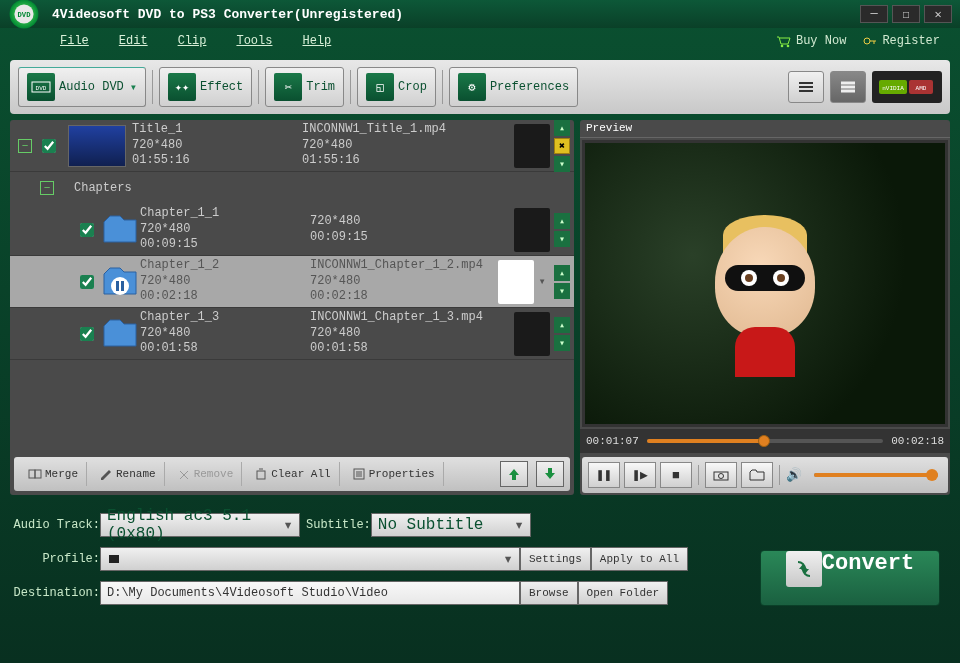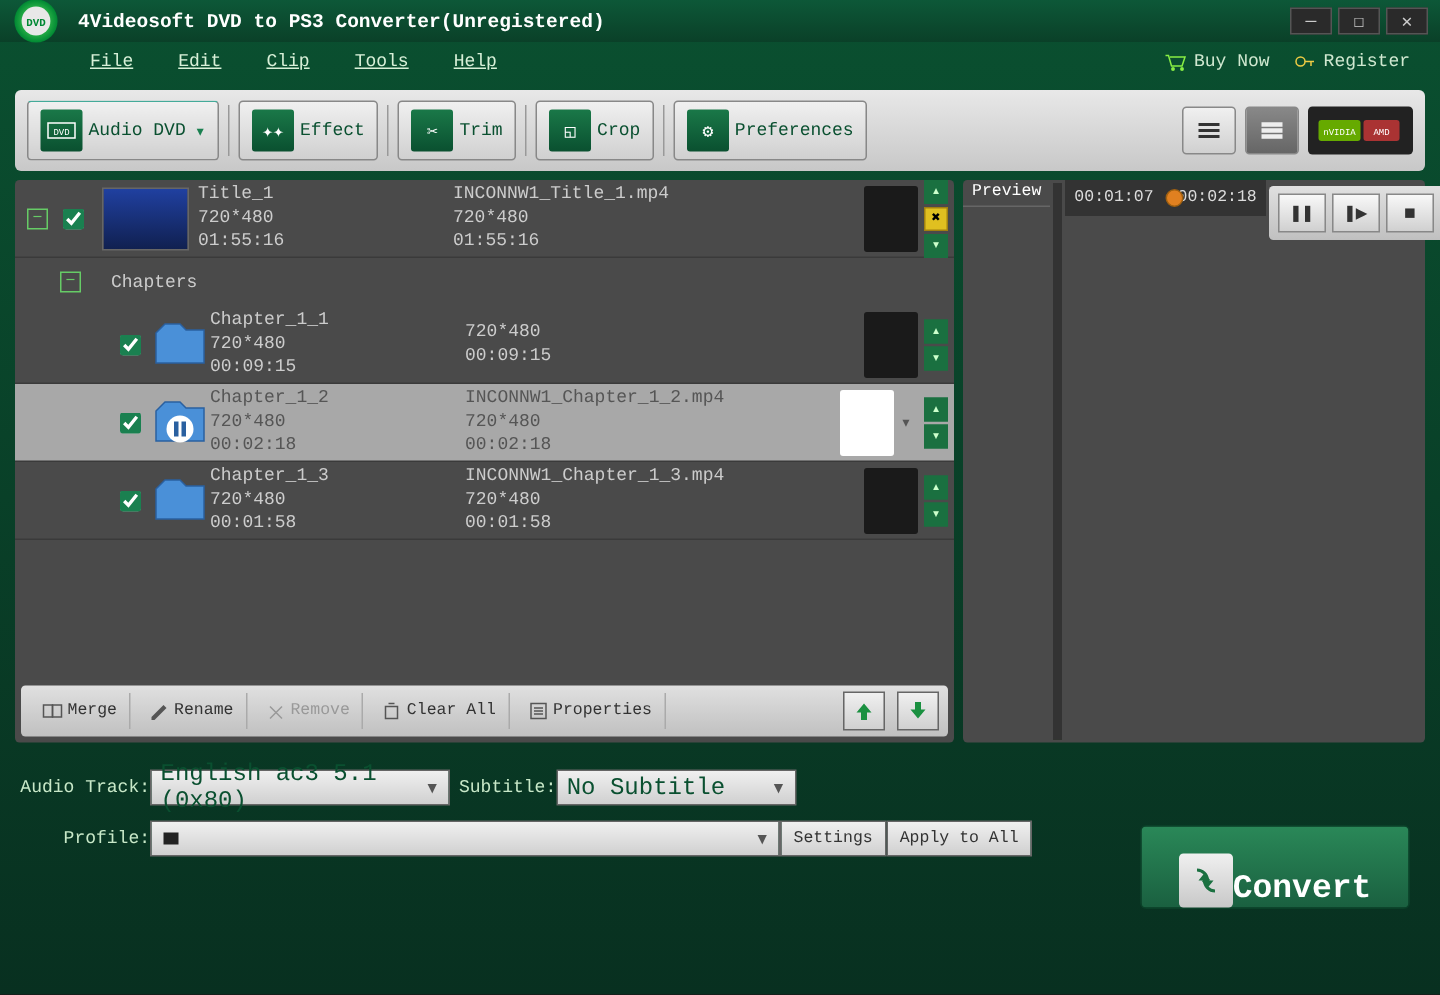--- a/index.html
+++ b/index.html
@@ -50,21 +50,21 @@
 .chaptershdr { height: 32px; display: flex; align-items: center; font-size: 12px; color: #ccc; padding-left: 30px; }
 .chaptershdr .expand { width: 14px; height: 14px; border: 1px solid #6c6; color: #6c6; display: flex; align-items: center; justify-content: center; font-size: 11px; margin-right: 20px; cursor: pointer; }
 
 .listtoolbar { height: 34px; background: linear-gradient(#e0e0e0,#c0c0c0); display: flex; align-items: center; padding: 0 6px; gap: 4px; margin: 4px; border-radius: 3px; }
 .lbtn { height: 24px; display: flex; align-items: center; padding: 0 8px; font-size: 11px; color: #333; cursor: pointer; border-right: 1px solid #aaa; }
 .lbtn.disabled { color: #999; }
 .lbtn svg { margin-right: 3px; }
 .listtoolbar .lspacer { flex: 1; }
 .arrowbtn { width: 28px; height: 26px; border: 1px solid #666; background: linear-gradient(#f0f0f0,#d0d0d0); display: flex; align-items: center; justify-content: center; cursor: pointer; margin-left: 4px; }
 
-.preview { width: 308px; background: #4a4a4a; border-radius: 3px; display: flex; flex-direction: row; }
+.preview { width: 370px; background: #4a4a4a; border-radius: 3px; display: flex; flex-direction: column; }
 .previewhdr { height: 18px; font-size: 11px; color: #fff; padding: 2px 6px; border-bottom: 1px solid #666; }
 .previewimg { flex: 1; background: #1a2818; border: 3px solid #333; margin: 2px; position: relative; overflow: hidden; }
 .timebar { height: 24px; display: flex; align-items: center; padding: 0 6px; font-size: 11px; color: #ddd; background: #333; }
 .timebar .track { flex: 1; height: 4px; background: #555; margin: 0 8px; position: relative; border-radius: 2px; }
 .timebar .track .prog { position: absolute; left: 0; top: 0; height: 100%; background: #e08020; border-radius: 2px; }
 .timebar .track .dot { position: absolute; top: -4px; width: 12px; height: 12px; background: #e08020; border-radius: 50%; border: 1px solid #a06010; }
 .playctrl { height: 36px; background: linear-gradient(#e0e0e0,#c0c0c0); margin: 4px 2px 2px; border-radius: 3px; display: flex; align-items: center; padding: 0 6px; gap: 4px; }
 .pbtn { width: 32px; height: 26px; border: 1px solid #888; background: linear-gradient(#f8f8f8,#d0d0d0); display: flex; align-items: center; justify-content: center; cursor: pointer; font-size: 13px; color: #333; }
 .playctrl .psep { width: 1px; height: 20px; background: #999; margin: 0 2px; }
 .volslider { flex: 1; height: 4px; background: #888; margin: 0 4px 0 8px; position: relative; border-radius: 2px; }
@@ -74,21 +74,21 @@
 .bottom { height: 150px; margin: 8px 10px 10px; display: flex; gap: 10px; }
 .settings { flex: 1; display: flex; flex-direction: column; gap: 10px; padding-top: 10px; font-size: 12px; color: #c8e8c8; }
 .settingsrow { display: flex; align-items: center; gap: 0; }
 .settingsrow label { width: 90px; text-align: right; }
 .combo { height: 24px; background: linear-gradient(#f0f0f0,#d0d0d0); border: 1px solid #666; color: #0a5030; display: flex; align-items: center; padding: 0 6px; cursor: pointer; font-size: 16px; position: relative; }
 .combo .carrow { position: absolute; right: 6px; color: #555; }
 .textinput { height: 24px; background: linear-gradient(#f8f8f8,#e8e8e8); border: 1px solid #666; color: #333; padding: 0 6px; font-size: 12px; display: flex; align-items: center; }
 .sbtn { height: 24px; padding: 0 8px; background: linear-gradient(#f0f0f0,#d0d0d0); border: 1px solid #666; color: #333; font-size: 11px; cursor: pointer; display: flex; align-items: center; }
 
 .convertarea { width: 200px; display: flex; align-items: center; justify-content: center; }
-.convertbtn { width: 180px; height: 56px; background: linear-gradient(#2a8858,#1a6040); border: 1px solid #0a4028; border-radius: 4px; color: #fff; font-size: 22px; font-weight: bold; display: flex; align-items: flex-end; justify-content: center; cursor: pointer; }
+.convertbtn { width: 180px; height: 56px; background: linear-gradient(#2a8858,#1a6040); border: 1px solid #0a4028; border-radius: 4px; color: #fff; font-size: 22px; font-weight: bold; display: flex; align-items: flex-start; justify-content: center; cursor: pointer; }
 .convertbtn .cicon { width: 36px; height: 36px; background: linear-gradient(#f0f0f0,#c8c8c8); border-radius: 3px; display: flex; align-items: center; justify-content: center; }
 
 
 .face { position: absolute; left: 50%; top: 30%; width: 100px; height: 120px; transform: translateX(-50%); }
 .face .head { width: 100px; height: 110px; background: radial-gradient(circle at 45% 35%, #f8d8b8, #e0b890); border-radius: 50% 50% 45% 45%; position: relative; }
 .face .hair { position: absolute; top: -12px; left: 8px; width: 84px; height: 40px; background: #e8c060; border-radius: 50% 50% 0 0; }
 .face .mask { position: absolute; top: 38px; left: 10px; width: 80px; height: 26px; background: #101010; border-radius: 14px; }
 .face .eye { position: absolute; top: 43px; width: 16px; height: 16px; background: #fff; border-radius: 50%; }
 .face .eye.l { left: 26px; } .face .eye.r { left: 58px; }
 .face .pupil { width: 8px; height: 8px; background: #6a4020; border-radius: 50%; margin: 4px; }
@@ -420,20 +420,26 @@
         <label>Profile:</label>
         <div class="combo" style="width:420px">
           <svg width="14" height="14" style="margin-right:4px">
               <rect x="2" y="3" width="10" height="8" fill="#222"></rect>
             </svg>
             <span class="carrow">▾</span>
         </div>
         <div class="sbtn">Settings</div>
         <div class="sbtn">Apply to All</div>
       </div>
+      <div class="settingsrow">
+        <label>Destination:</label>
+        <div class="textinput" style="width:420px">D:\My Documents\4Videosoft Studio\Video</div>
+        <div class="sbtn">Browse</div>
+        <div class="sbtn">Open Folder</div>
+      </div>
     </div>
     <div class="convertarea">
       <div class="convertbtn">
         <span class="cicon">
             <svg width="24" height="24">
               <path d="M6 4a8 8 0 018 8h3l-4 5-4-5h3a6 6 0 00-6-6z" fill="#1a7040"></path>
               <path d="M18 20a8 8 0 01-8-8H7l4-5 4 5h-3a6 6 0 006 6z" fill="#1a7040"></path>
             </svg>
           </span>
         <span>Convert</span>

